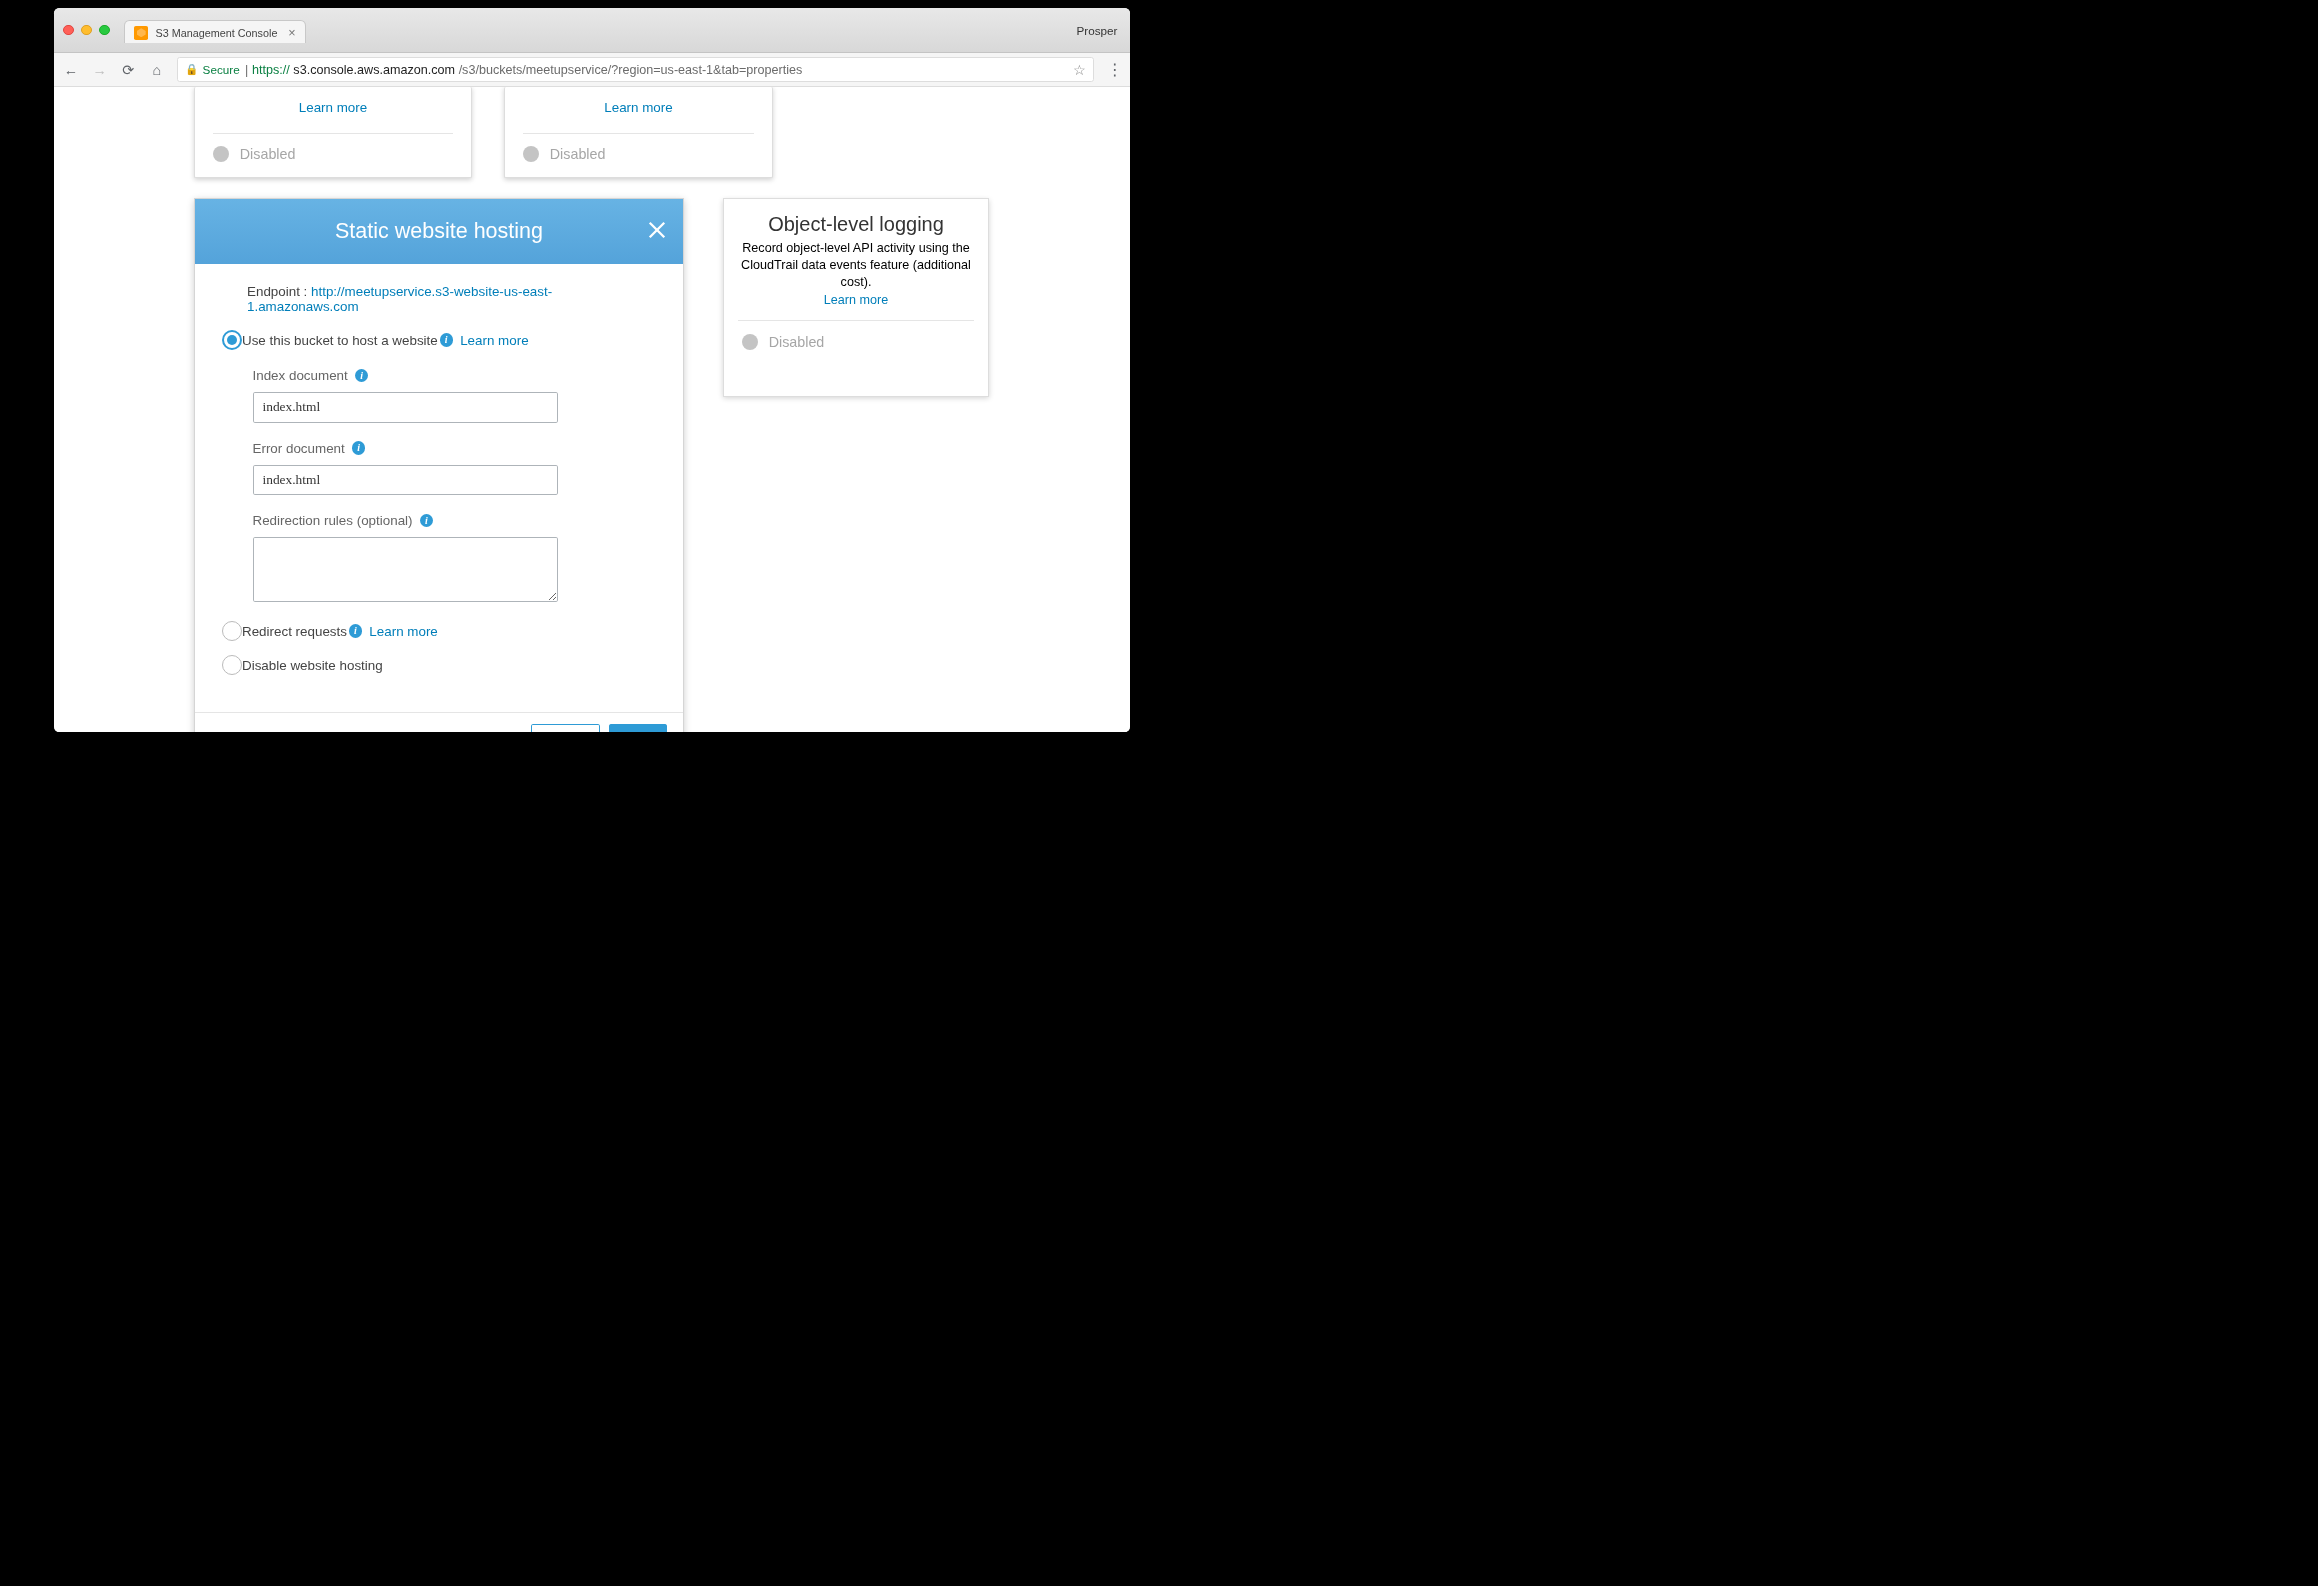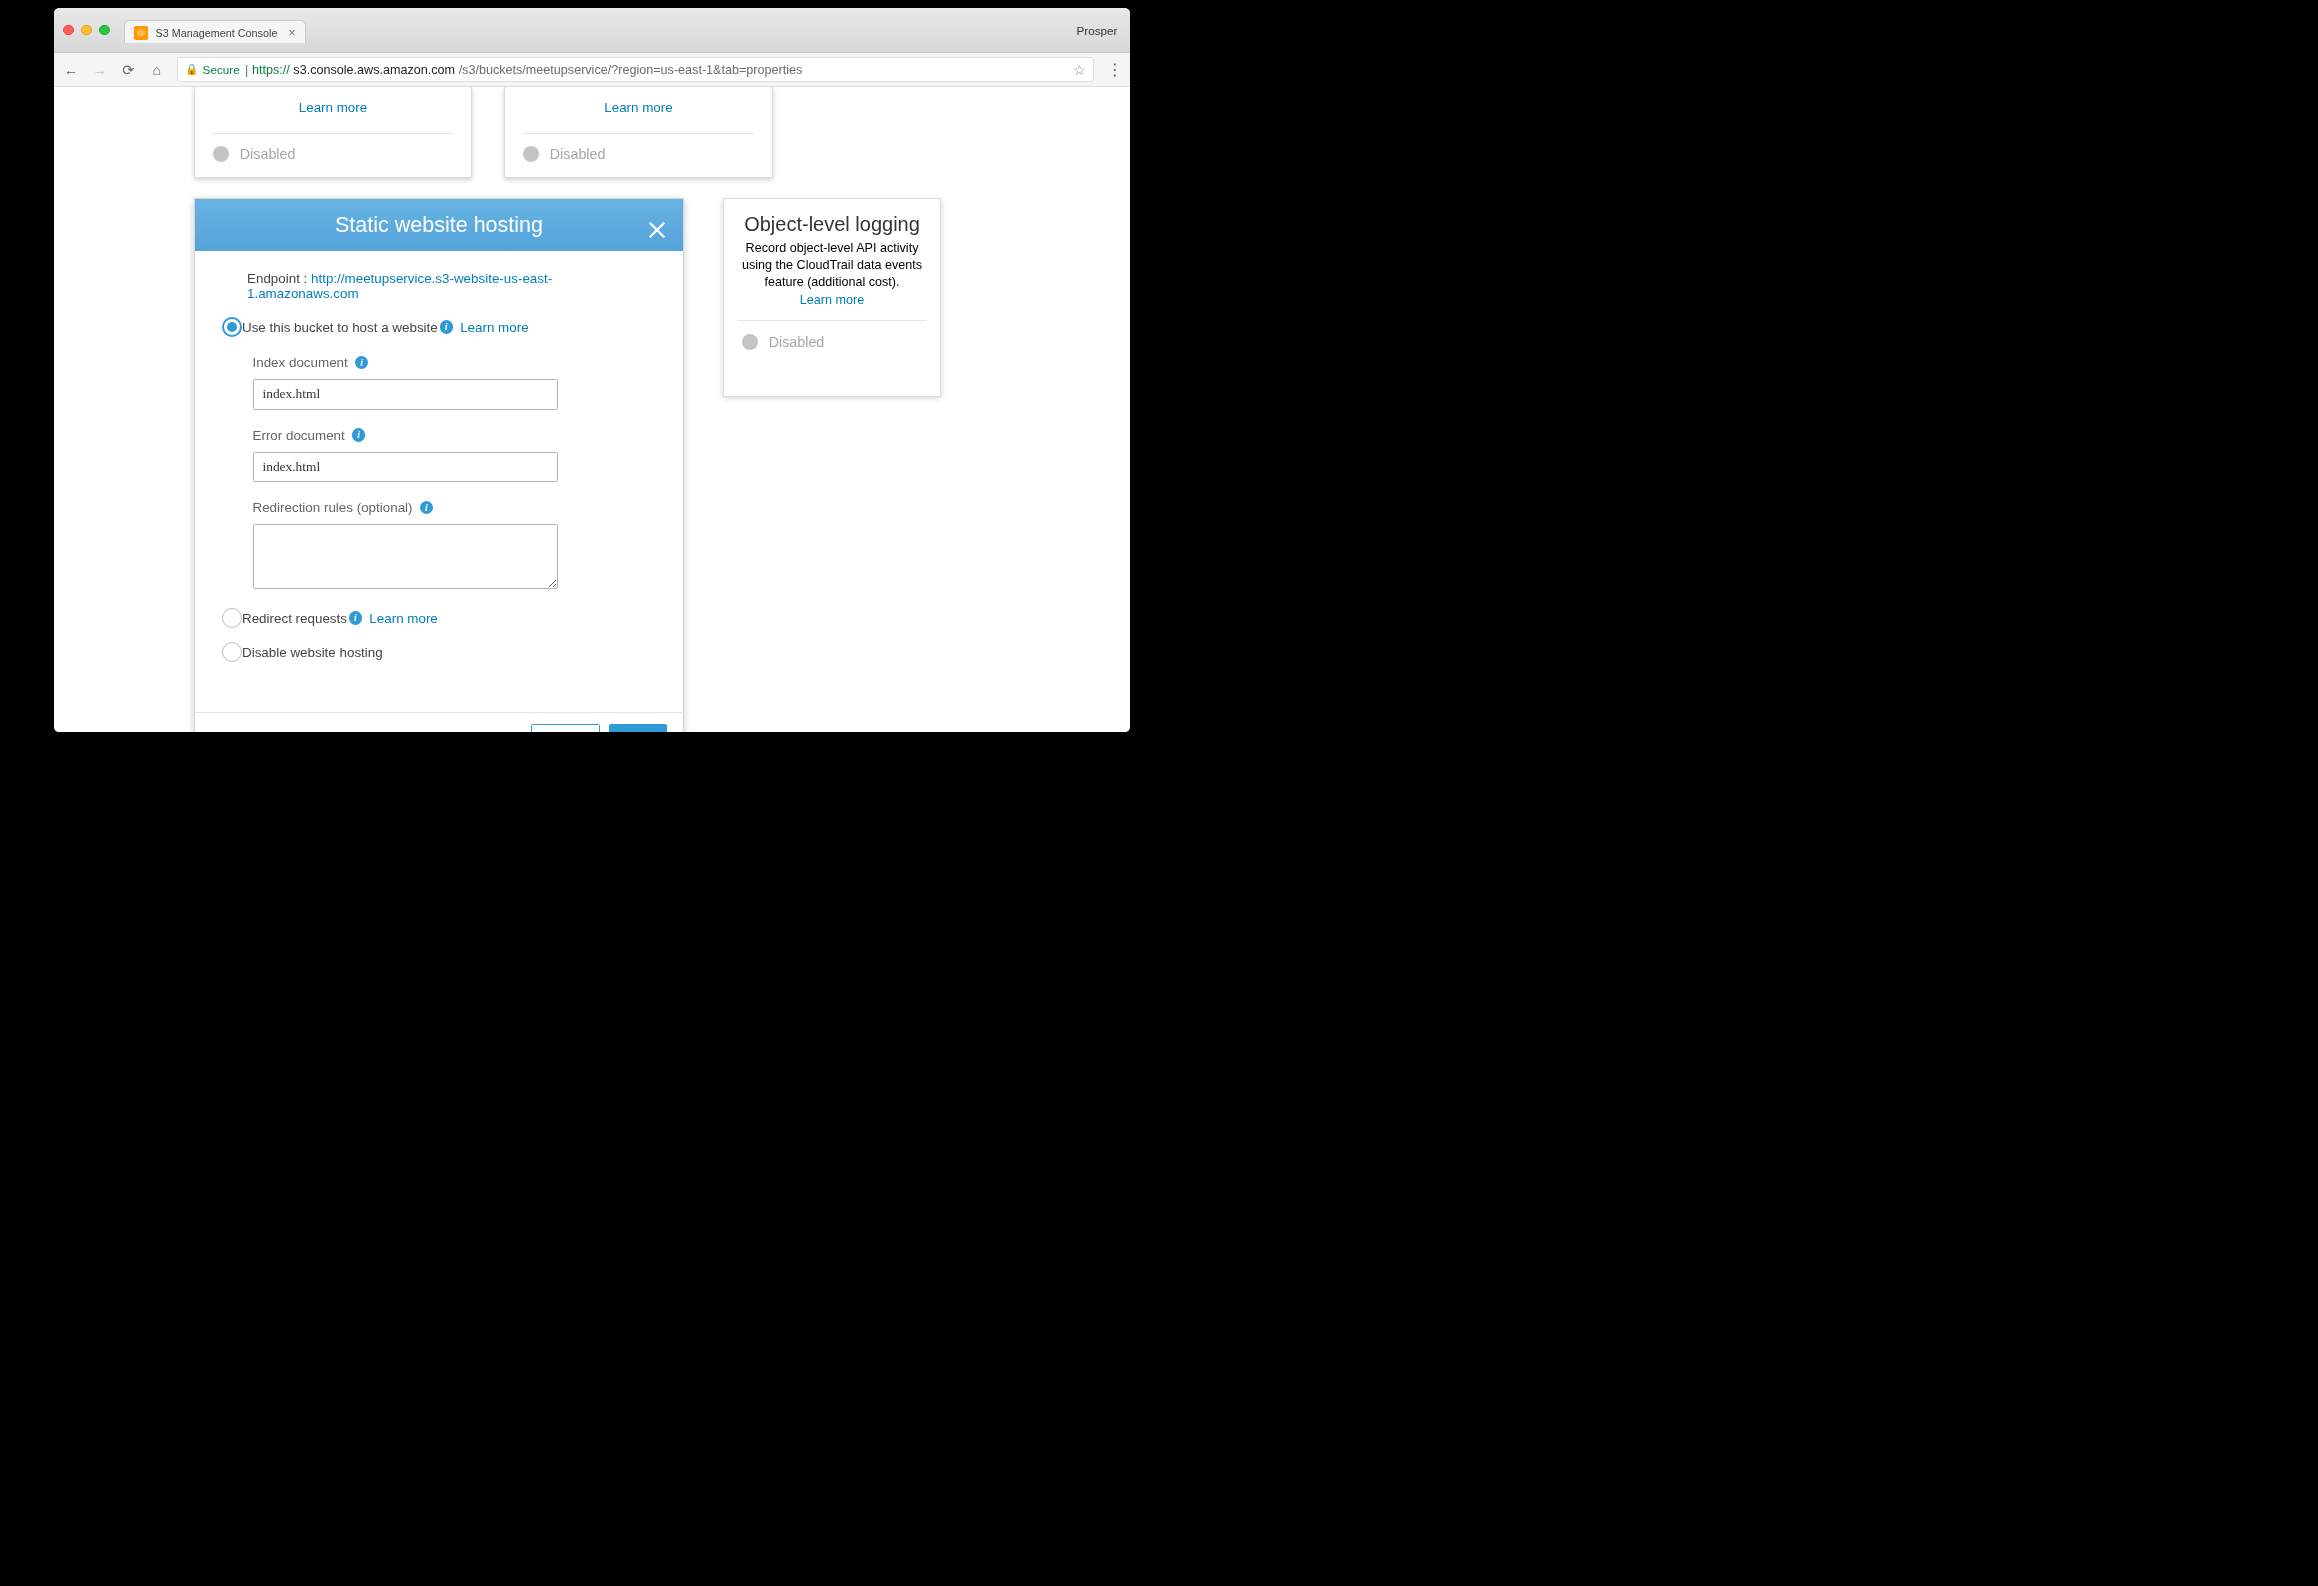--- a/index.html
+++ b/index.html
@@ -99,21 +99,21 @@
   .card-link { color:#007eb9; font-size:13.4px; text-align:center; display:block; padding-top:12.6px;}
   .card-hr { margin:18px 18px 0 18px; border:none; border-top:0.9px solid #e5e5e5;}
   .card-status { display:flex; align-items:center; gap:10.8px; padding:12.6px 18px 0 18px; color:#a6a6a6; font-size:14.3px;}
   .status-dot { width:16px; height:16px; border-radius:50%; background:#c4c4c4;}
   
   .panel-hosting {
     position:absolute; left:140px; top:111px; width:490px; height:565px;
     background:#fff; border:0.9px solid #d5d5d5; box-shadow:0 1.8px 7.2px rgba(0,0,0,.2);
   }
   .panel-header {
-    height:52px; background:#5dade2;
+    height:65px; background:#5dade2;
     background: linear-gradient(#67b3e4,#54a3da);
     color:#fff; display:flex; align-items:center; justify-content:center;
     position:relative;
   }
   .panel-title { font-size:21.5px; font-weight:400;}
   .panel-close {
     position:absolute; right:16px; top:20px; font-size:23px; font-weight:300;
     color:#fff;
   }
   .panel-body { padding: 20px 27px 0 27px; font-size:13.4px; color:#444;}
@@ -152,21 +152,21 @@
   }
   .btn {
     height:27px; padding:0 12.6px; font-size:13.4px; border-radius:1.8px;
     display:inline-flex; align-items:center; justify-content:center;
     font-family:inherit;
   }
   .btn-cancel { background:#fff; border:0.9px solid #2e9bd6; color:#2e9bd6;}
   .btn-save { background:#2e9bd6; border:0.9px solid #2e9bd6; color:#fff;}
   
   .card-logging {
-    position:absolute; left:669px; top:111px; width:218px; height:199px;
+    position:absolute; left:669px; top:111px; width:266px; height:199px;
     background:#fff; border:0.9px solid #ddd; box-shadow:0 1.8px 5.4px rgba(0,0,0,.18);
     padding:9px 14.3px 0 14.3px; text-align:center;
   }
   .logging-title { font-size:20px; font-weight:400; color:#333; margin-top:5.4px;}
   .logging-desc { font-size:12.6px; color:#000000; margin-top:4px; line-height:1.35;}
   .logging-link { color:#007eb9; font-size:12.6px;}
   .logging-hr { margin:12.6px 0 0 0; border:none; border-top:0.9px solid #e5e5e5;}
   .logging-status { display:flex; align-items:center; gap:10.8px; padding:12.6px 3.6px 0 3.6px; color:#a6a6a6; font-size:14.3px; text-align:left;}
 </style>
 </head>

